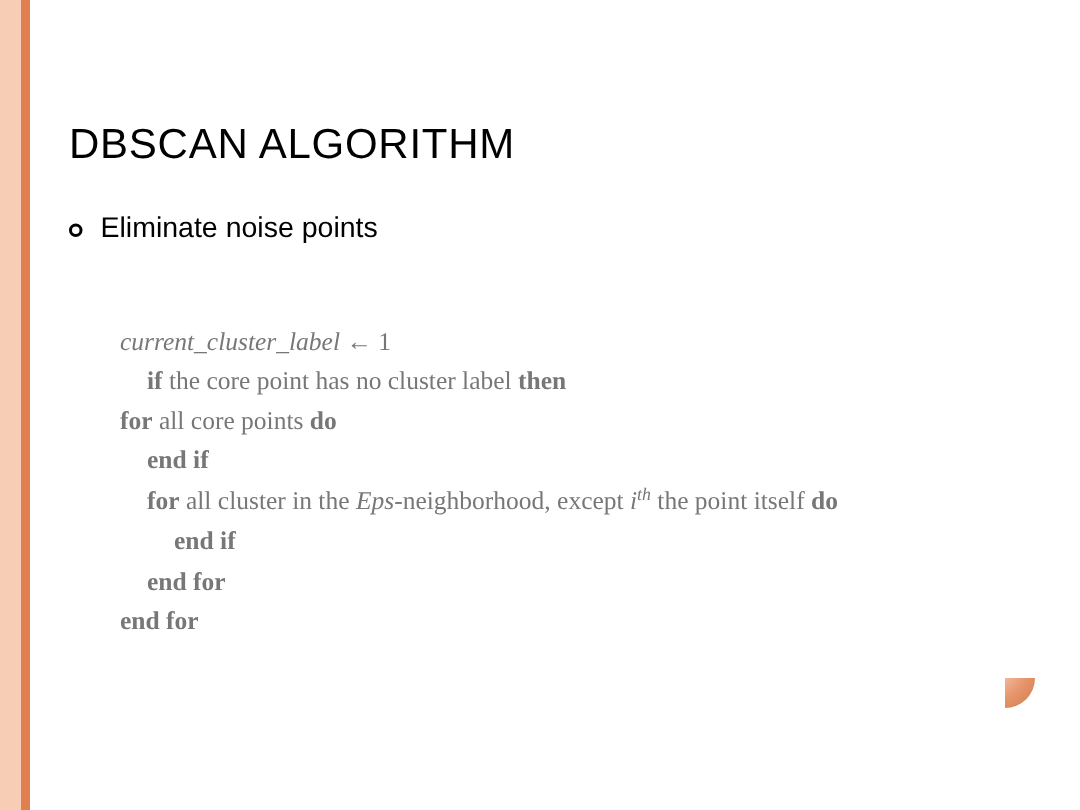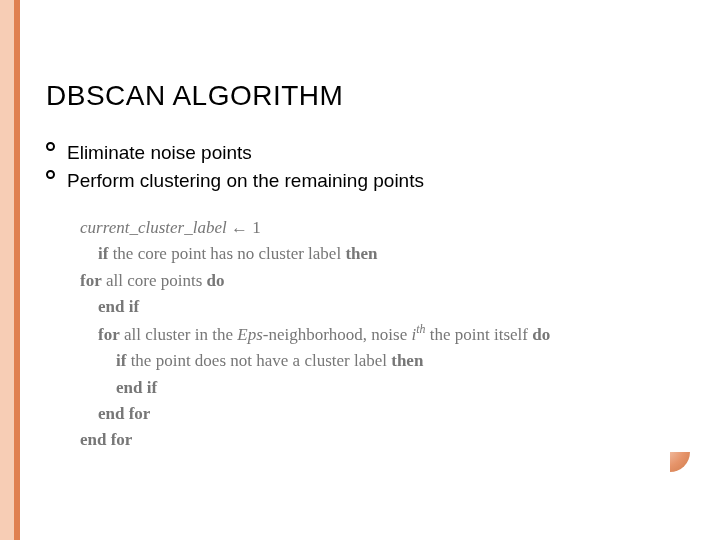--- a/index.html
+++ b/index.html
@@ -1,21 +1,21 @@
 <!DOCTYPE html>
 <html><head>
 <meta charset="utf-8">
 <style>
   html,body{margin:0;padding:0;width:720px;height:540px;background:#fff;font-family:Arial,Helvetica,sans-serif;overflow:hidden}
   .slide{position:relative;width:720px;height:514px}
   .border-outer{position:absolute;left:0;top:0;width:18px;height:540px;background:#f7cdb5}
   .border-inner{position:absolute;left:14px;top:0;width:6px;height:540px;background:#e08050}
   .title{position:absolute;left:46px;top:80px;font-size:28px;letter-spacing:0.5px;color:#000}
   .bullets{position:absolute;left:46px;top:142px;font-size:19px;color:#000}
-  .bul{display:flex;margin-bottom:6px}
+  .bul{display:flex;align-items:center;margin-bottom:6px}
   .bul .mark{width:9px;height:9px;border:2px solid #000;border-radius:50%;margin-right:12px;flex:0 0 auto;box-sizing:border-box}
   .algo{position:absolute;left:80px;top:215px;width:590px;font-family:'Times New Roman',Times,serif;font-size:17px;color:#777;line-height:1.55}
   .algo .l{white-space:nowrap}
   .i1{padding-left:18px}
   .i2{padding-left:36px}
   .i3{padding-left:54px}
   .corner{position:absolute;right:30px;bottom:42px;width:40px;height:40px;border-radius:50%;background:radial-gradient(circle at 30% 30%,#f8d6c3 0%,#e6946a 60%,#cf7a4a 100%);clip-path:polygon(50% 50%,100% 50%,100% 100%,50% 100%)}
   sup{font-size:0.7em}
 </style>
 </head>
@@ -24,32 +24,27 @@
   <div class="border-outer"></div>
   <div class="border-inner"></div>
 
   <div class="title">DBSCAN ALGORITHM</div>
 
   <div class="bullets">
     <div class="bul">
       <span class="mark"></span>
       <span>Eliminate noise points</span>
     </div>
-    <div class="bul">
-      <span class="mark"></span>
-      <span>Perform clustering on the remaining points</span>
-    </div>
   </div>
 
   <div class="algo">
     <div class="l"><i><span>current_cluster_label</span></i> <span>←</span> <span>1</span></div>
     <div class="l i1"><b><span>if</span></b> <span>the core point has no cluster label</span> <b><span>then</span></b></div>
     <div class="l"><b><span>for</span></b> <span>all core points</span> <b><span>do</span></b></div>
     <div class="l i1"><b><span>end if</span></b></div>
-    <div class="l i1"><b><span>for</span></b> <span>all cluster in the</span> <i><span>Eps</span></i><span>-neighborhood, noise</span> <i><span>i</span></i><sup><i><span>th</span></i></sup> <span>the point itself</span> <b><span>do</span></b></div>
-    <div class="l i2"><b><span>if</span></b> <span>the point does not have a cluster label</span> <b><span>then</span></b></div>
+    <div class="l i1"><b><span>for</span></b> <span>all cluster in the</span> <i><span>Eps</span></i><span>-neighborhood, except</span> <i><span>i</span></i><sup><i><span>th</span></i></sup> <span>the point itself</span> <b><span>do</span></b></div>
     <div class="l i2"><b><span>end if</span></b></div>
     <div class="l i1"><b><span>end for</span></b></div>
     <div class="l"><b><span>end for</span></b></div>
   </div>
 
   <div class="corner"></div>
 </div>
 
 </body></html>

